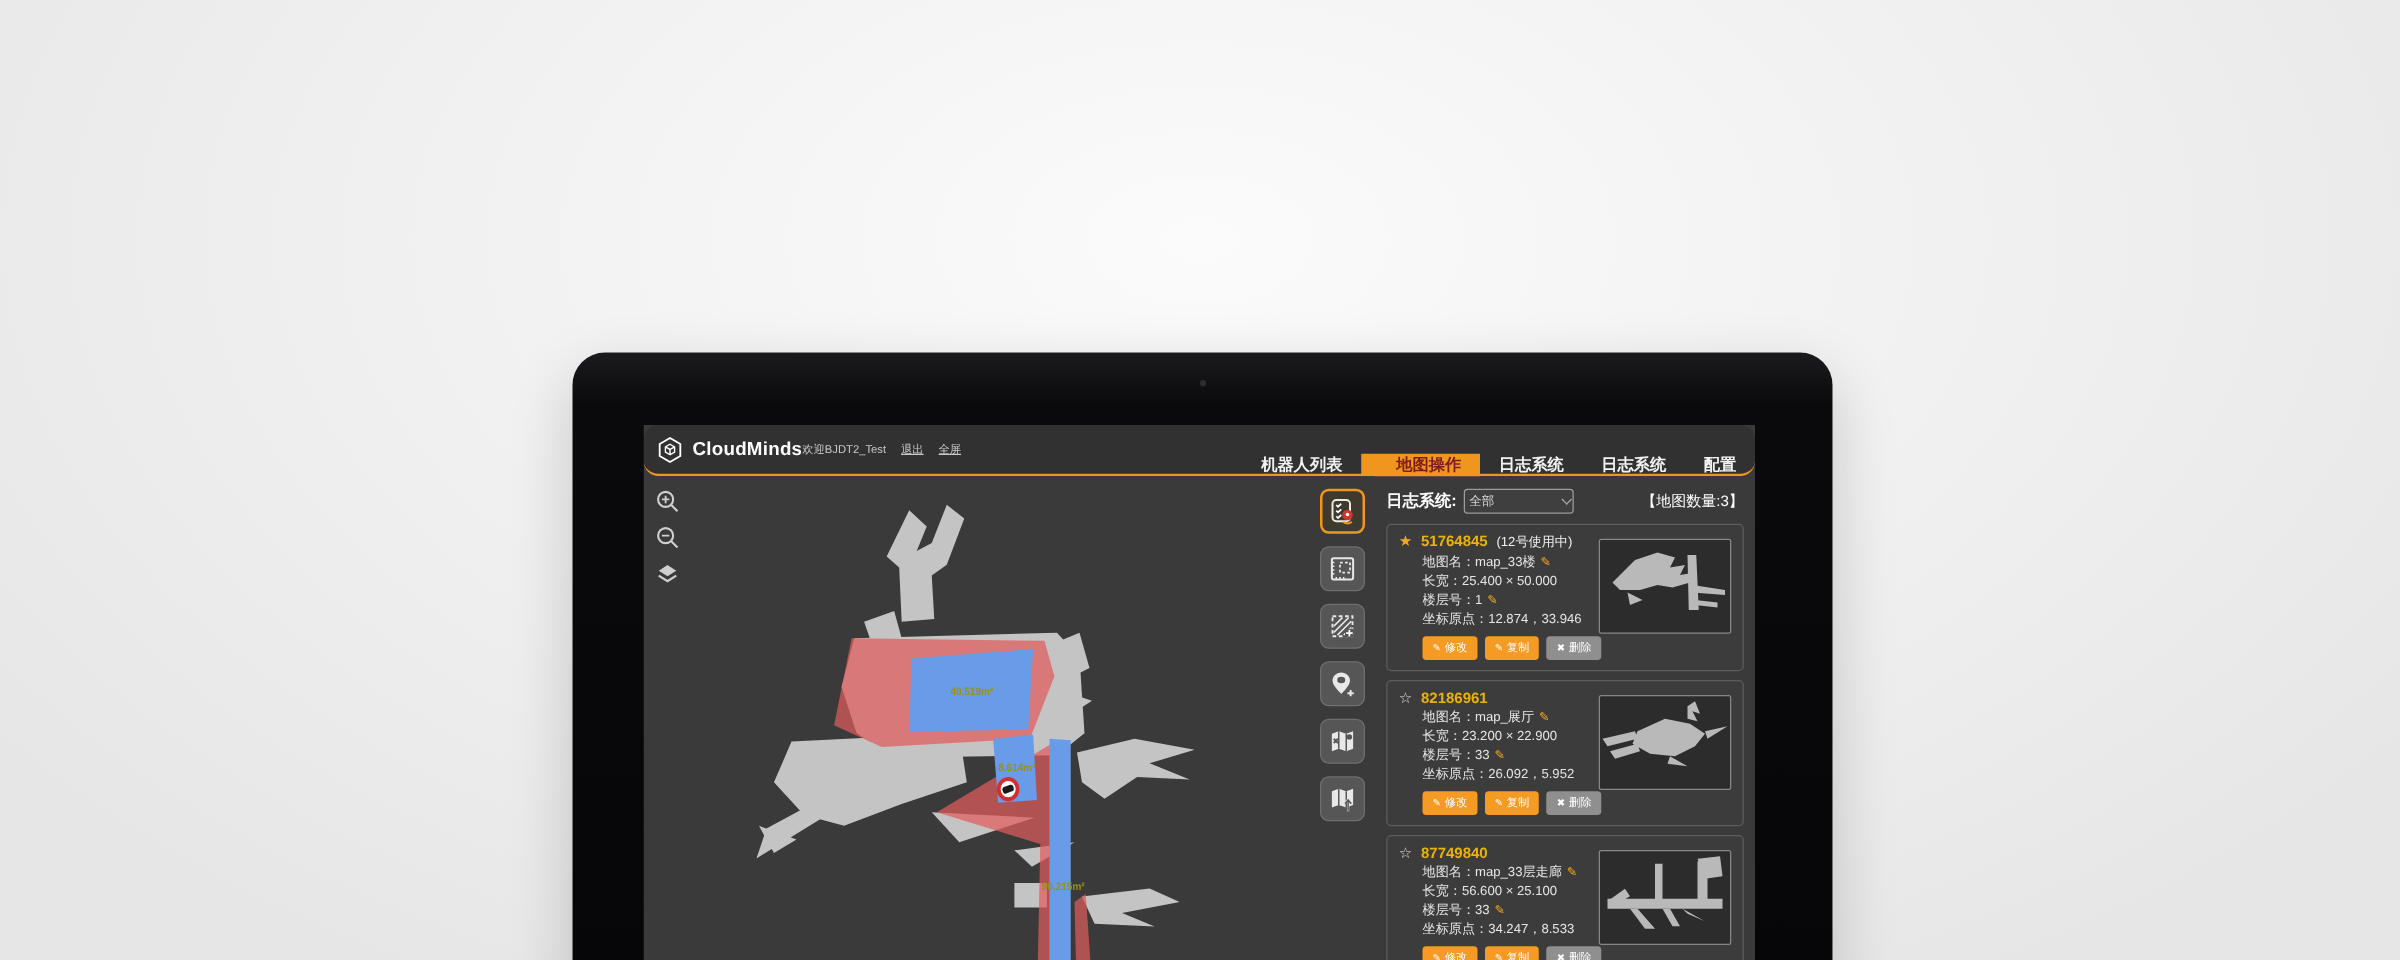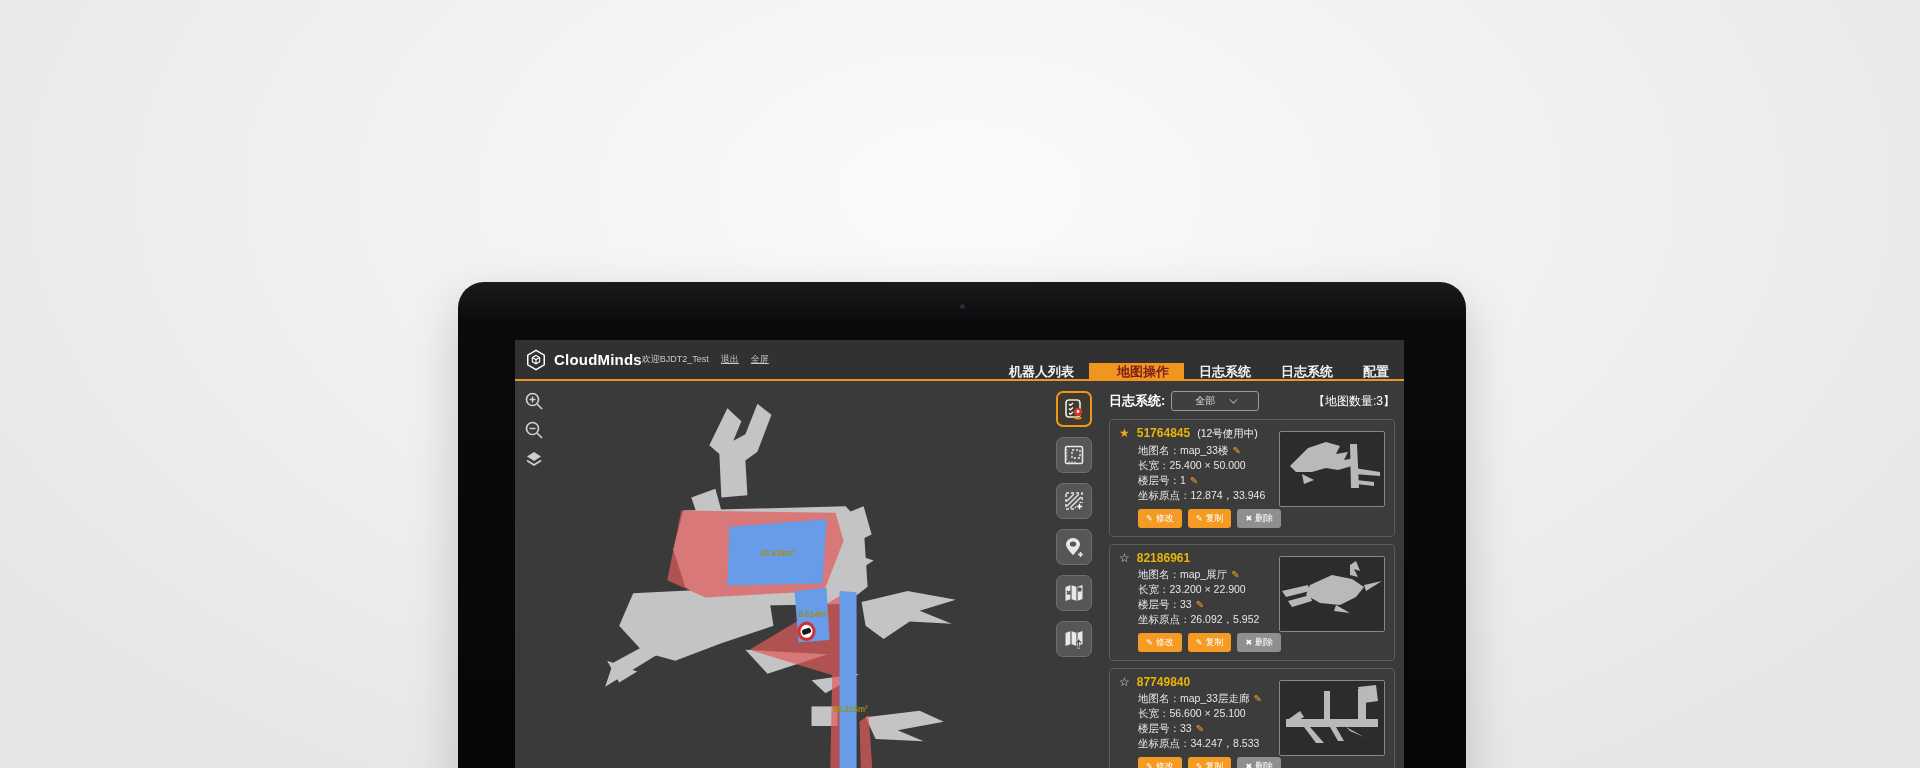--- a/index.html
+++ b/index.html
@@ -11,21 +11,21 @@
   .laptop { position:absolute; left:458px; top:282px; width:1008px; height:520px;
     background: linear-gradient(180deg,#1b1b1e 0%, #0a0a0c 8%, #060608 100%);
     border-radius:26px 26px 0 0; box-shadow:0 18px 50px rgba(0,0,0,.18); }
   .camera-dot { position:absolute; left:50%; top:22px; width:5px; height:5px; margin-left:-2px;
     border-radius:50%; background:#2c2c31; }
   .screen { position:absolute; left:57px; top:58px; width:889px; height:462px;
     background:#3a3a3a; overflow:hidden; }
 
   
   .app-header { position:relative; height:41px; background:#313131;
-    border-bottom:2px solid #f0961e; display:flex; align-items:center; padding:0 0 0 10px; }
+    border-bottom:2px solid #f0961e; display:flex; align-items:center; padding:0 0 0 10px;border-radius:12px; }
   .brand { display:flex; align-items:center; gap:7px; }
   .brand-name { color:#fff; font-weight:bold; font-size:15px; letter-spacing:.2px; }
   .welcome { display:flex; align-items:flex-end; gap:12px; 
     font-size:9px; color:#c9c9c9; }
   .hlink { color:#c9c9c9; text-decoration:underline; cursor:pointer; }
   .nav { position:absolute; right:0; top:12px; height:100%; display:flex; align-items:center; }
   .nav-item { display:flex; align-items:center; padding:0 15px; color:#f2f2f2;
     font-size:13px; font-weight:bold; cursor:pointer; }
   .nav-item.active { background:#f0961e; color:#7f1d1d;padding-left:28px; }
 
@@ -41,21 +41,21 @@
   .tool-btn { width:36px; height:36px; border-radius:7px; background:#565656;
     border:1px solid #6f6f6f; display:flex; align-items:center; justify-content:center; cursor:pointer; }
   .tool-btn.active { background:#3f3a30; border:2px solid #f0961e; }
 
   
   .panel { width:304px; background:#3a3a3a; padding:8px 9px 0 9px; overflow:hidden; }
   .panel-top { display:flex; align-items:center; margin:2px 0 8px 0; }
   .search-label { color:#fff; font-size:13px; font-weight:bold; }
   .filter-select { width:88px; height:20px; margin-left:6px; border:1px solid #9c9c9c;
     border-radius:3px; display:flex; align-items:center; justify-content:space-between;
-    padding:0 23px; color:#d8d8d8; font-size:10px; cursor:pointer; background:#3f3f3f; }
+    padding:0 3px; color:#d8d8d8; font-size:10px; cursor:pointer; background:#3f3f3f; }
   .chev { width:6px; height:6px; border-right:1.5px solid #aaa; border-bottom:1.5px solid #aaa;
     transform:rotate(45deg) translateY(-2px); }
   .map-count { margin-left:auto; color:#fff; font-size:12px; font-weight:normal; }
 
   .map-card { position:relative; border:1px solid #5d5d5d; border-radius:4px;
     padding:6px 8px 8px 9px; margin-bottom:7px; min-height:101px; background:#3c3c3c; }
   .card-head { display:flex; align-items:baseline; gap:7px; }
   .star { font-size:12px; cursor:pointer; line-height:12px; }
   .star.fav { color:#f5a623; }
   .star.not-fav { color:#dcdcdc; }

